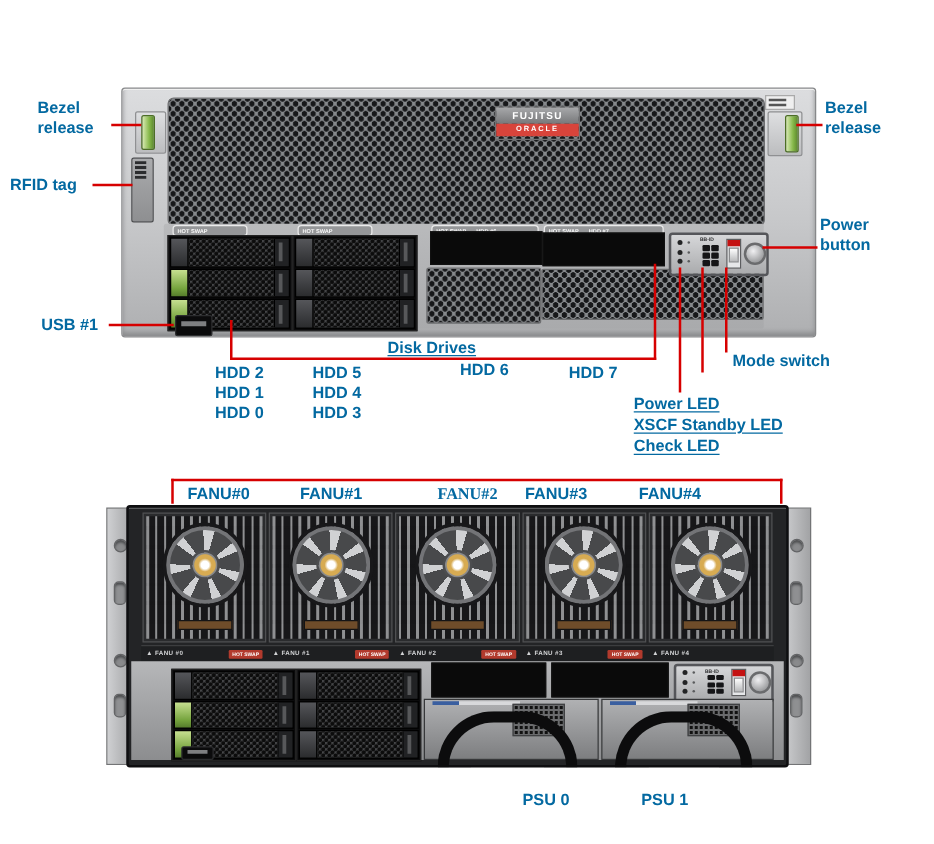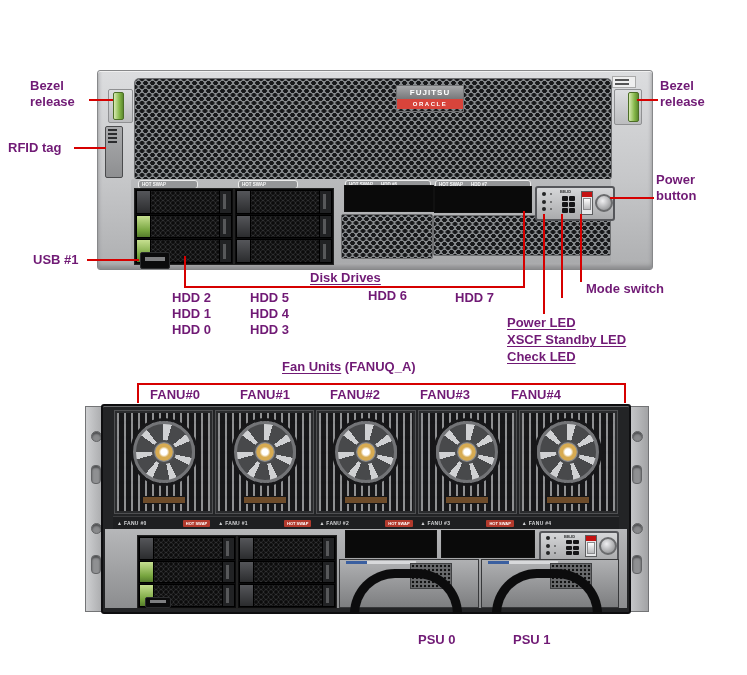--- a/index.html
+++ b/index.html
@@ -1,18 +1,18 @@
 <!DOCTYPE html>
 <html><head>
 <meta charset="utf-8">
 <style>
   html,body{margin:0;padding:0;background:#fff;}
   #stage{position:relative;width:747px;height:675px;background:#fff;overflow:hidden;
          font-family:"Liberation Sans",sans-serif;}
-  .lbl{position:absolute;font:bold 13px "Liberation Sans",sans-serif;color:#701a75;line-height:16px;}
+  .lbl{position:absolute;font:bold 13px "Liberation Sans",sans-serif;color:#0369a1;line-height:16px;}
   .u{text-decoration:underline;text-underline-offset:2px;}
   .rl{position:absolute;background:#d60000;}
 
   
   .chassis-top{position:absolute;left:97px;top:70px;width:554px;height:198px;
     background:linear-gradient(180deg,#dcdddf 0%,#c6c7c9 55%,#aeafb1 100%);
     border:1px solid #87888a;border-radius:3px;
     box-shadow:inset 0 1px 0 #f0f0f0, inset 0 -3px 4px #8a8b8d;}
   .honey{background-color:#86898c;background-image:
      radial-gradient(circle, #17181a 38%, rgba(0,0,0,0) 46%),
@@ -255,27 +255,26 @@
     <div>HDD 3</div>
   </div>
   <div class="lbl" style="left:368px;top:288px;text-align:center;">HDD 6</div>
   <div class="lbl" style="left:455px;top:290px;">HDD 7</div>
 
   <div class="lbl" style="left:586px;top:281px;">Mode switch</div>
   <div class="lbl u" style="left:507px;top:315px;">Power LED</div>
   <div class="lbl u" style="left:507px;top:332px;">XSCF Standby LED</div>
   <div class="lbl u" style="left:507px;top:349px;">Check LED</div>
 
-  <div class="lbl" style="left:282px;top:359px;"><span class="u">Fan Units</span> <span>(FANUQ_A)</span></div>
   <div class="rl" style="left:137px;top:383px;width:489px;height:2px;"></div>
   <div class="rl" style="left:137px;top:383px;width:2px;height:20px;"></div>
   <div class="rl" style="left:624px;top:383px;width:2px;height:20px;"></div>
   <div class="lbl" style="left:175px;top:387px;transform:translateX(-50%);">FANU#0</div>
   <div class="lbl" style="left:265px;top:387px;transform:translateX(-50%);">FANU#1</div>
-  <div class="lbl" style="left:355px;top:387px;transform:translateX(-50%);">FANU#2</div>
+  <div class="lbl" style="left:374px;top:387px;transform:translateX(-50%);font-family:Liberation Serif, serif;">FANU#2</div>
   <div class="lbl" style="left:445px;top:387px;transform:translateX(-50%);">FANU#3</div>
   <div class="lbl" style="left:536px;top:387px;transform:translateX(-50%);">FANU#4</div>
 
   <div class="chassis-bot">
     <div class="ear" style="left:0;top:2px;width:20px;height:204px;">
       <div class="hole" style="left:5px;top:24px;"></div>
       <div class="slotv" style="left:5px;top:58px;"></div>
       <div class="hole" style="left:5px;top:116px;"></div>
       <div class="slotv" style="left:5px;top:148px;"></div>
     </div>

